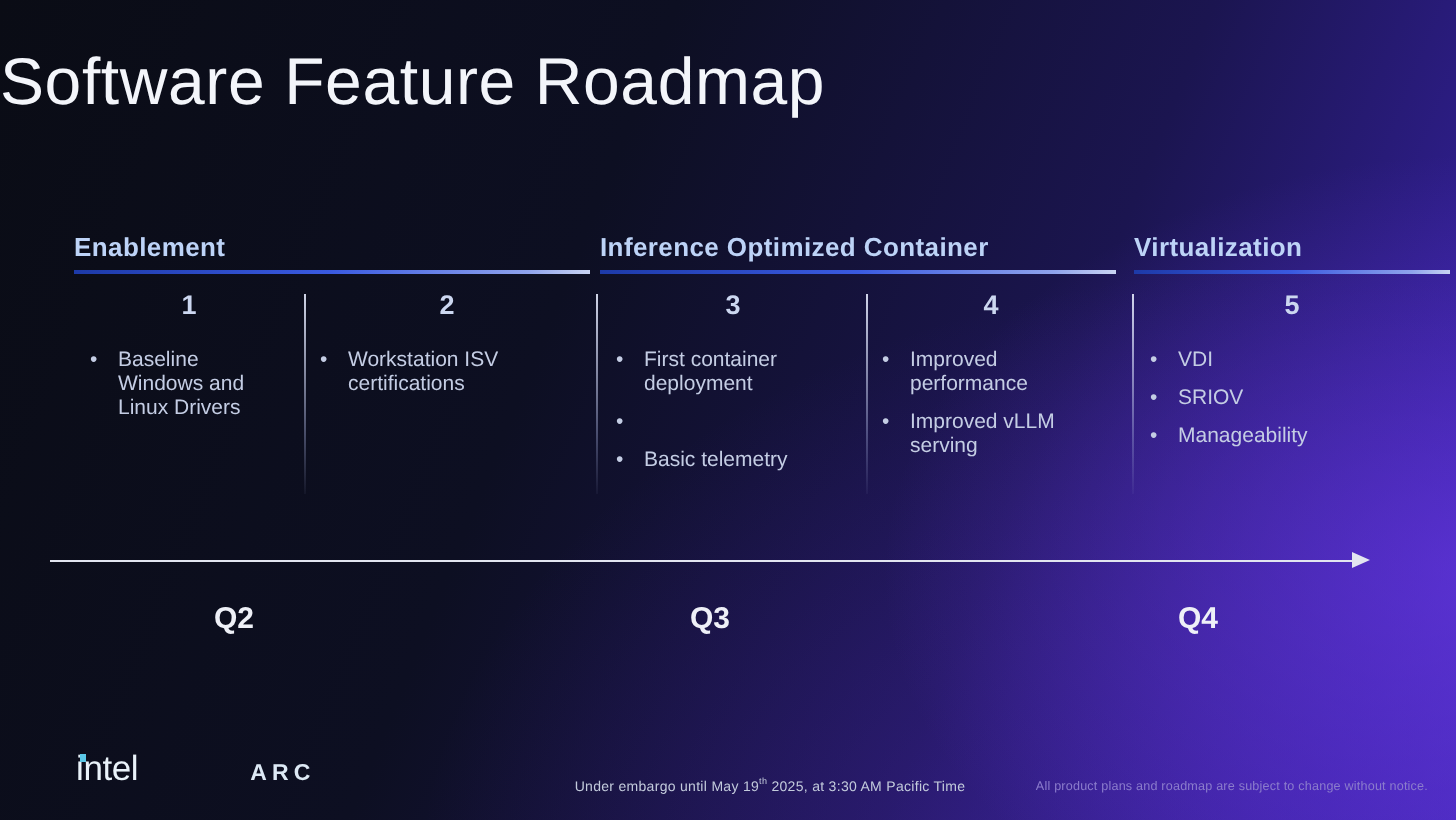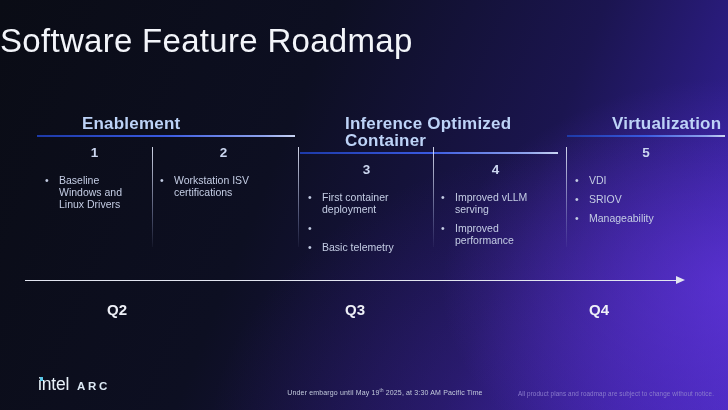--- a/index.html
+++ b/index.html
@@ -9,21 +9,21 @@
     background:
       radial-gradient(ellipse 430px 300px at 102% 70%, rgba(108,58,235,0.60), rgba(108,58,235,0) 70%),
       radial-gradient(ellipse 620px 430px at 90% 108%, rgba(82,42,195,0.50), rgba(82,42,195,0) 72%),
       linear-gradient(112deg, #0a0c15 0%, #0d0f22 38%, #1b1550 68%, #33209a 92%, #3f28b2 100%);
   }
   .slide-title {
     position:absolute; top:22px; left:0; right:0; text-align:left;
     font-size:33px; font-weight:400; letter-spacing:0.3px; color:#f3f5fa;
   }
   .group { position:absolute; top:115px; }
-  .group-title { font-size:17px; font-weight:700; letter-spacing:0.2px; color:#bdd3f7; line-height:17px;margin-left:45px; }
+  .group-title { font-size:13px; font-weight:700; letter-spacing:0.2px; color:#bdd3f7; line-height:17px; }
   .group-underline { height:2px; margin-top:3px;
     background:linear-gradient(90deg,#1d3aa8 0%,#3a5ae0 50%,#8fa3ec 88%,#c9d4f2 100%); }
   .group-cols { display:flex; }
   .col { box-sizing:border-box; }
   .g0 { left:37px; width:258px; }
   .g1 { left:300px; width:258px; }
   .g2 { left:567px; width:158px; }
   .g0c0 { width:115px; } .g0c1 { width:143px; }
   .g1c0 { width:133px; } .g1c1 { width:125px; }
   .g2c0 { width:158px; }
@@ -37,21 +37,21 @@
   .vdivider { position:absolute; top:147px; width:1px; height:100px;
     background:linear-gradient(180deg, rgba(228,233,252,0.9) 0%, rgba(160,170,215,0.4) 70%, rgba(160,170,215,0.05) 100%); }
   .vd1 { left:152px; } .vd2 { left:298px; } .vd3 { left:433px; } .vd4 { left:566px; }
   .timeline-arrow { position:absolute; left:25px; top:280px; width:658px; height:2px; }
   .timeline-line { position:absolute; left:0; right:6px; top:0; height:1.4px; background:#e2e5f0; }
   .timeline-head { position:absolute; right:-2px; top:-4px; width:0; height:0;
     border-left:9px solid #e2e5f0; border-top:4.5px solid transparent; border-bottom:4.5px solid transparent; }
   .qlabel { position:absolute; top:301px; width:40px; text-align:right;
     font-size:15px; font-weight:700; color:#eef0f7; }
   .q2 { left:87px; } .q3 { left:325px; } .q4 { left:569px; }
-  .brand { position:absolute; left:38px; top:374px; display:flex; align-items:baseline; }
+  .brand { position:absolute; left:38px; top:374px; display:flex; align-items:baseline;gap:48px; }
   .brand-intel { position:relative; font-size:17.5px; font-weight:500; letter-spacing:-0.2px; color:#e9f2fa; }
   .intel-dot { position:absolute; left:1.5px; top:3.2px; width:3.4px; height:3.4px; background:#5bc8e8; }
   .brand-arc { margin-left:8px; font-size:11.5px; font-weight:700; letter-spacing:2.6px; color:#dde9f5; }
   .embargo { position:absolute; top:388px; left:385px; transform:translateX(-50%);
     white-space:nowrap; font-size:7px; letter-spacing:0.15px; color:#c3cbdc; }
   .embargo sup { font-size:4.5px; }
   .disclaimer { position:absolute; top:390px; right:14px; white-space:nowrap;
     font-size:6.3px; letter-spacing:0.1px; color:#8b7ccc; }
 </style>
 </head>
@@ -104,25 +104,25 @@
             <span class="marker"></span>
             <span class="btext">Basic telemetry</span>
           </div>
         </div>
       </div>
       <div class="col g1c1">
         <div class="col-number">4</div>
         <div class="col-bullets">
           <div class="bullet">
             <span class="marker"></span>
-            <span class="btext">Improved vLLM serving</span>
+            <span class="btext">Improved performance</span>
           </div>
           <div class="bullet">
             <span class="marker"></span>
-            <span class="btext">Improved performance</span>
+            <span class="btext">Improved vLLM serving</span>
           </div>
         </div>
       </div>
     </div>
   </div>
 
   <div class="group g2">
     <div class="group-title">Virtualization</div>
     <div class="group-underline"></div>
     <div class="group-cols">

